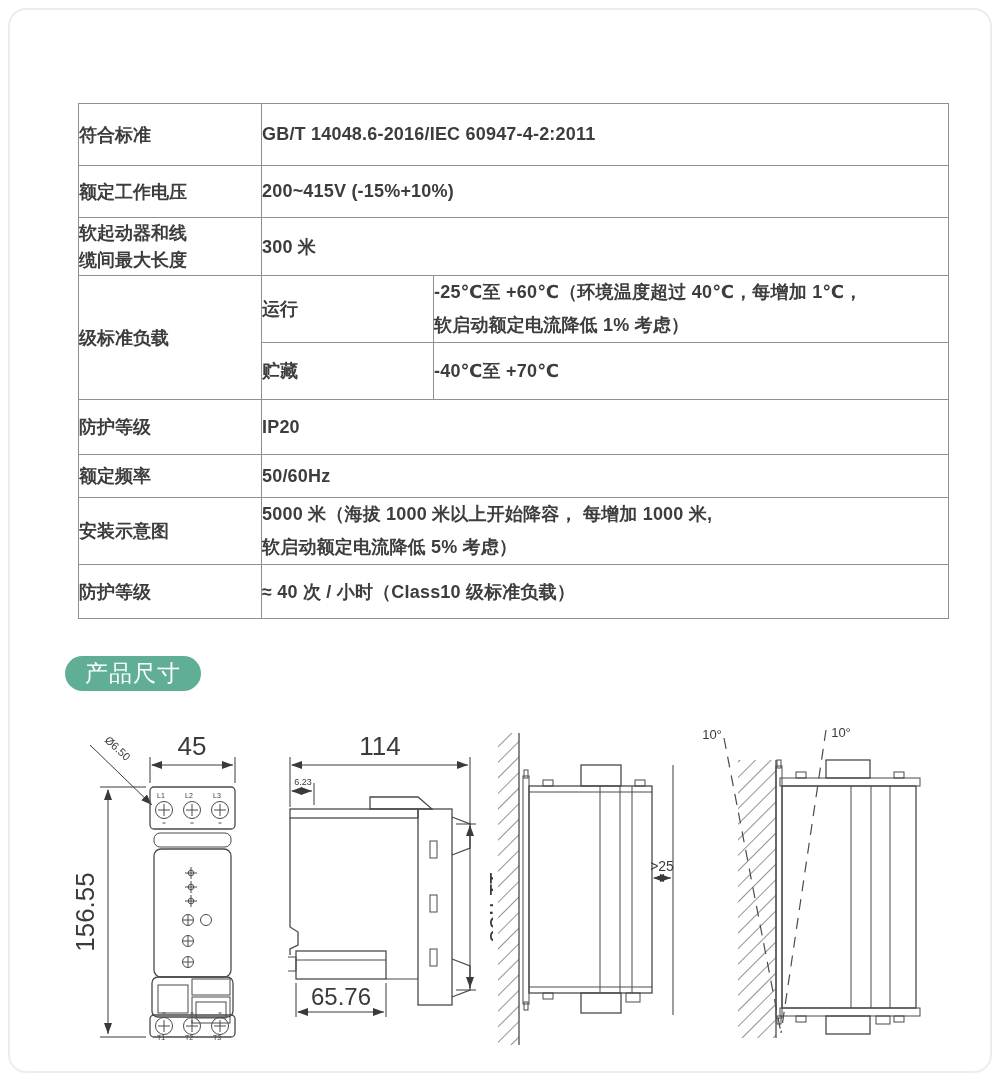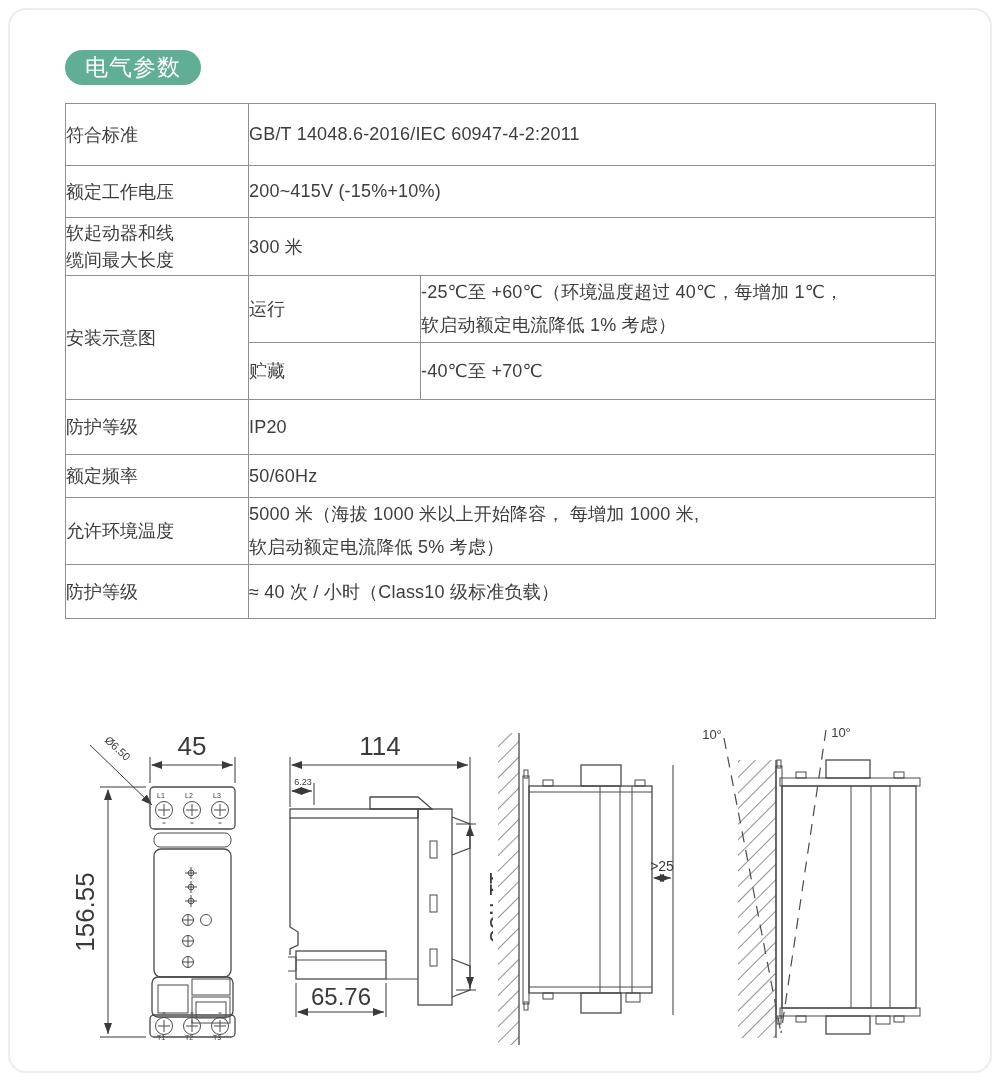--- a/index.html
+++ b/index.html
@@ -13,22 +13,22 @@
   }
   .badge {
     position:absolute; background:#5fae95; color:#ffffff;
     font-size:23px; line-height:27px; padding:4px 20px; border-radius:18px;
     letter-spacing:1px; white-space:nowrap;
   }
   #badge-electrical { left:65px; top:50px; }
   #badge-dimensions { left:65px; top:656px; }
   #badge-installation { left:508px; top:663px; }
 
-  table.spec { position:absolute; left:65px; top:103px; width:870px;
-    border-collapse:collapse; table-layout:fixed; }
+  table.spec { position:absolute; left:78px; top:103px; width:870px;
+    border-collapse:collapse; table-layout:fixed;font-weight:bold; }
   table.spec td { border:1px solid #8f8f8f; font-size:18px; color:#3d3d3d;
     vertical-align:middle; padding:0; }
   td.lbl { padding-left:16px; }
   td.val { padding-left:14px; letter-spacing:0.2px; }
   .ln { line-height:33px; white-space:nowrap; }
   tr.r0 { height:62px; } tr.r1 { height:52px;margin-left:15px; } tr.r2 { height:58px; }
   tr.r3 { height:63px; } tr.r4 { height:57px;margin-top:26px; } tr.r5 { height:55px; }
   tr.r6 { height:43px; } tr.r7 { height:66px; } tr.r8 { height:54px; }
 
   .drw { position:absolute; }
@@ -42,21 +42,20 @@
   .body { stroke:#4a4a4a; stroke-width:1.3; fill:none; }
   .thin { stroke:#4a4a4a; stroke-width:1;   fill:none; }
   .dash { stroke:#4a4a4a; stroke-width:1.2; fill:none; stroke-dasharray:11 8; }
 </style>
 </head>
 <body>
 
 <div class="page">
   <div class="frame"></div>
 
-  <div class="badge" id="badge-electrical">电气参数</div>
 
   <table class="spec">
     <colgroup>
         <col style="width:183px">
         <col style="width:172px">
         <col style="width:515px">
       </colgroup>
     <tbody>
         <tr class="r0">
       <td class="lbl">符合标准</td>
@@ -67,53 +66,54 @@
       <td class="val" colspan="2">200~415V (-15%+10%)</td>
     </tr>
     <tr class="r2">
       <td class="lbl">
         <div class="ln" style="line-height:27px">软起动器和线</div>
         <div class="ln" style="line-height:27px">缆间最大长度</div>
       </td>
       <td class="val" colspan="2">300 米</td>
     </tr>
     <tr class="r3">
-      <td class="lbl" rowspan="2">安装示意图</td>
+      <td class="lbl" rowspan="2">级标准负载</td>
       <td class="lbl">运行</td>
       <td class="val">
         <div class="ln">-25℃至 +60℃（环境温度超过 40℃，每增加 1℃，</div>
         <div class="ln">软启动额定电流降低 1% 考虑）</div>
       </td>
     </tr>
     <tr class="r4">
       <td class="lbl">贮藏</td>
       <td class="val">-40℃至 +70℃</td>
     </tr>
     <tr class="r5">
       <td class="lbl">防护等级</td>
       <td class="val" colspan="2">IP20</td>
     </tr>
     <tr class="r6">
       <td class="lbl">额定频率</td>
       <td class="val" colspan="2">50/60Hz</td>
     </tr>
     <tr class="r7">
-      <td class="lbl">允许环境温度</td>
+      <td class="lbl">安装示意图</td>
       <td class="val" colspan="2">
         <div class="ln">5000 米（海拔 1000 米以上开始降容， 每增加 1000 米,</div>
         <div class="ln">软启动额定电流降低 5% 考虑）</div>
       </td>
     </tr>
     <tr class="r8">
       <td class="lbl">防护等级</td>
       <td class="val" colspan="2">≈ 40 次 / 小时（Class10 级标准负载）</td>
     </tr>
   </tbody>
     </table>
 
+  <div class="badge" id="badge-dimensions">产品尺寸</div>
 
   <svg id="front-view" class="drw" width="200" height="352" viewBox="0 0 200 352">
     <defs>
       <marker id="fv-ae" markerWidth="12" markerHeight="10" refX="11" refY="5" orient="auto">
           <path d="M0,1 L11,5 L0,9 Z" fill="#3a3a3a"></path>
         </marker>
       <marker id="fv-as" markerWidth="12" markerHeight="10" refX="1" refY="5" orient="auto">
           <path d="M11,1 L0,5 L11,9 Z" fill="#3a3a3a"></path>
         </marker>
     </defs>

